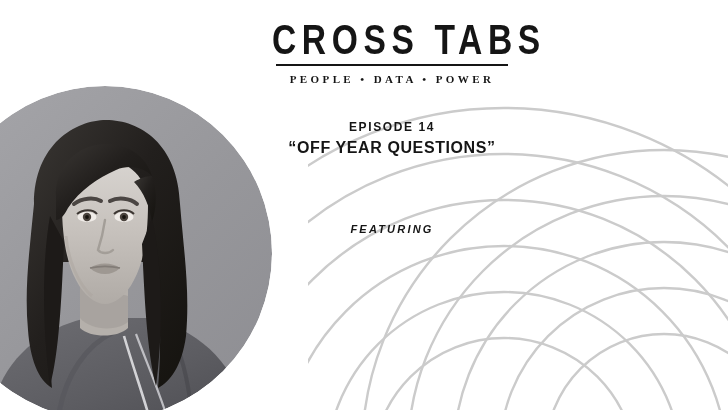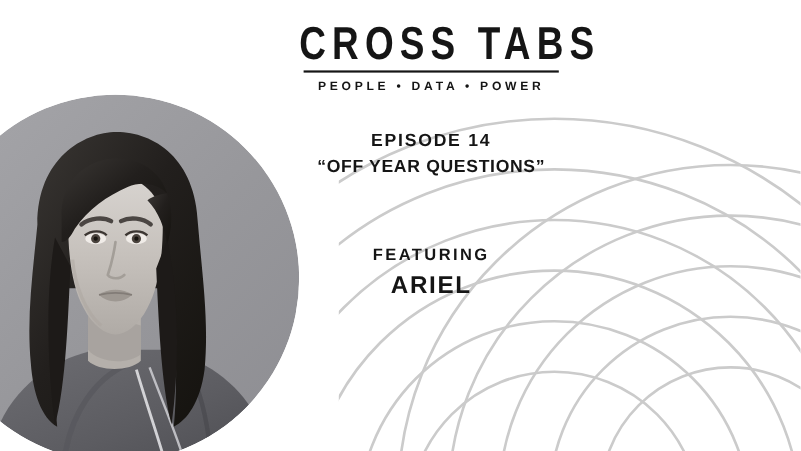--- a/index.html
+++ b/index.html
@@ -61,39 +61,39 @@
     transform-origin: center;
     white-space: nowrap;
   }
   .brand-rule {
     width: 232px;
     height: 2px;
     background: #151515;
     margin: 2px auto 0 auto;
   }
   .brand-tagline {
-    font-family: Liberation Sans, sans-serif;
+    font-family: Liberation Serif, serif;
     font-weight: 700;
     font-size: 11px;
     letter-spacing: 3.4px;
     color: #151515;
     margin-top: 7px;
     white-space: nowrap;
   }
 
   .episode-block {
     position: absolute;
     left: 222px;
     top: 120px;
     width: 340px;
     text-align: center;
   }
   .episode-number {
     font-weight: 700;
-    font-size: 16px;
+    font-size: 12px;
     letter-spacing: 1.6px;
     color: #151515;
   }
   .episode-title {
     font-weight: 700;
     font-size: 16px;
     letter-spacing: 0.6px;
     color: #151515;
     margin-top: 5px;
     white-space: nowrap;
@@ -101,23 +101,24 @@
 
   .feature-block {
     position: absolute;
     left: 222px;
     top: 223px;
     width: 340px;
     text-align: center;
   }
   .feature-label {
     font-weight: 700;
-    font-size: 15px;
+    font-size: 11px;
     letter-spacing: 2.2px;
     color: #151515;
+    font-style: italic;
   }
   .guest-first {
     font-weight: 700;
     font-size: 22px;
     letter-spacing: 1.5px;
     color: #151515;
     margin-top: 6px;
   }
   .guest-last {
     font-weight: 700;
@@ -243,16 +244,15 @@
     <div class="brand-tagline">PEOPLE  •  DATA  •  POWER</div>
   </div>
 
   <div class="episode-block">
     <div class="episode-number">EPISODE 14</div>
     <div class="episode-title">“OFF YEAR QUESTIONS”</div>
   </div>
 
   <div class="feature-block">
     <div class="feature-label">FEATURING</div>
-    <div class="guest-first">ARIEL</div>
   </div>
 
 </div>
 
 </body></html>

